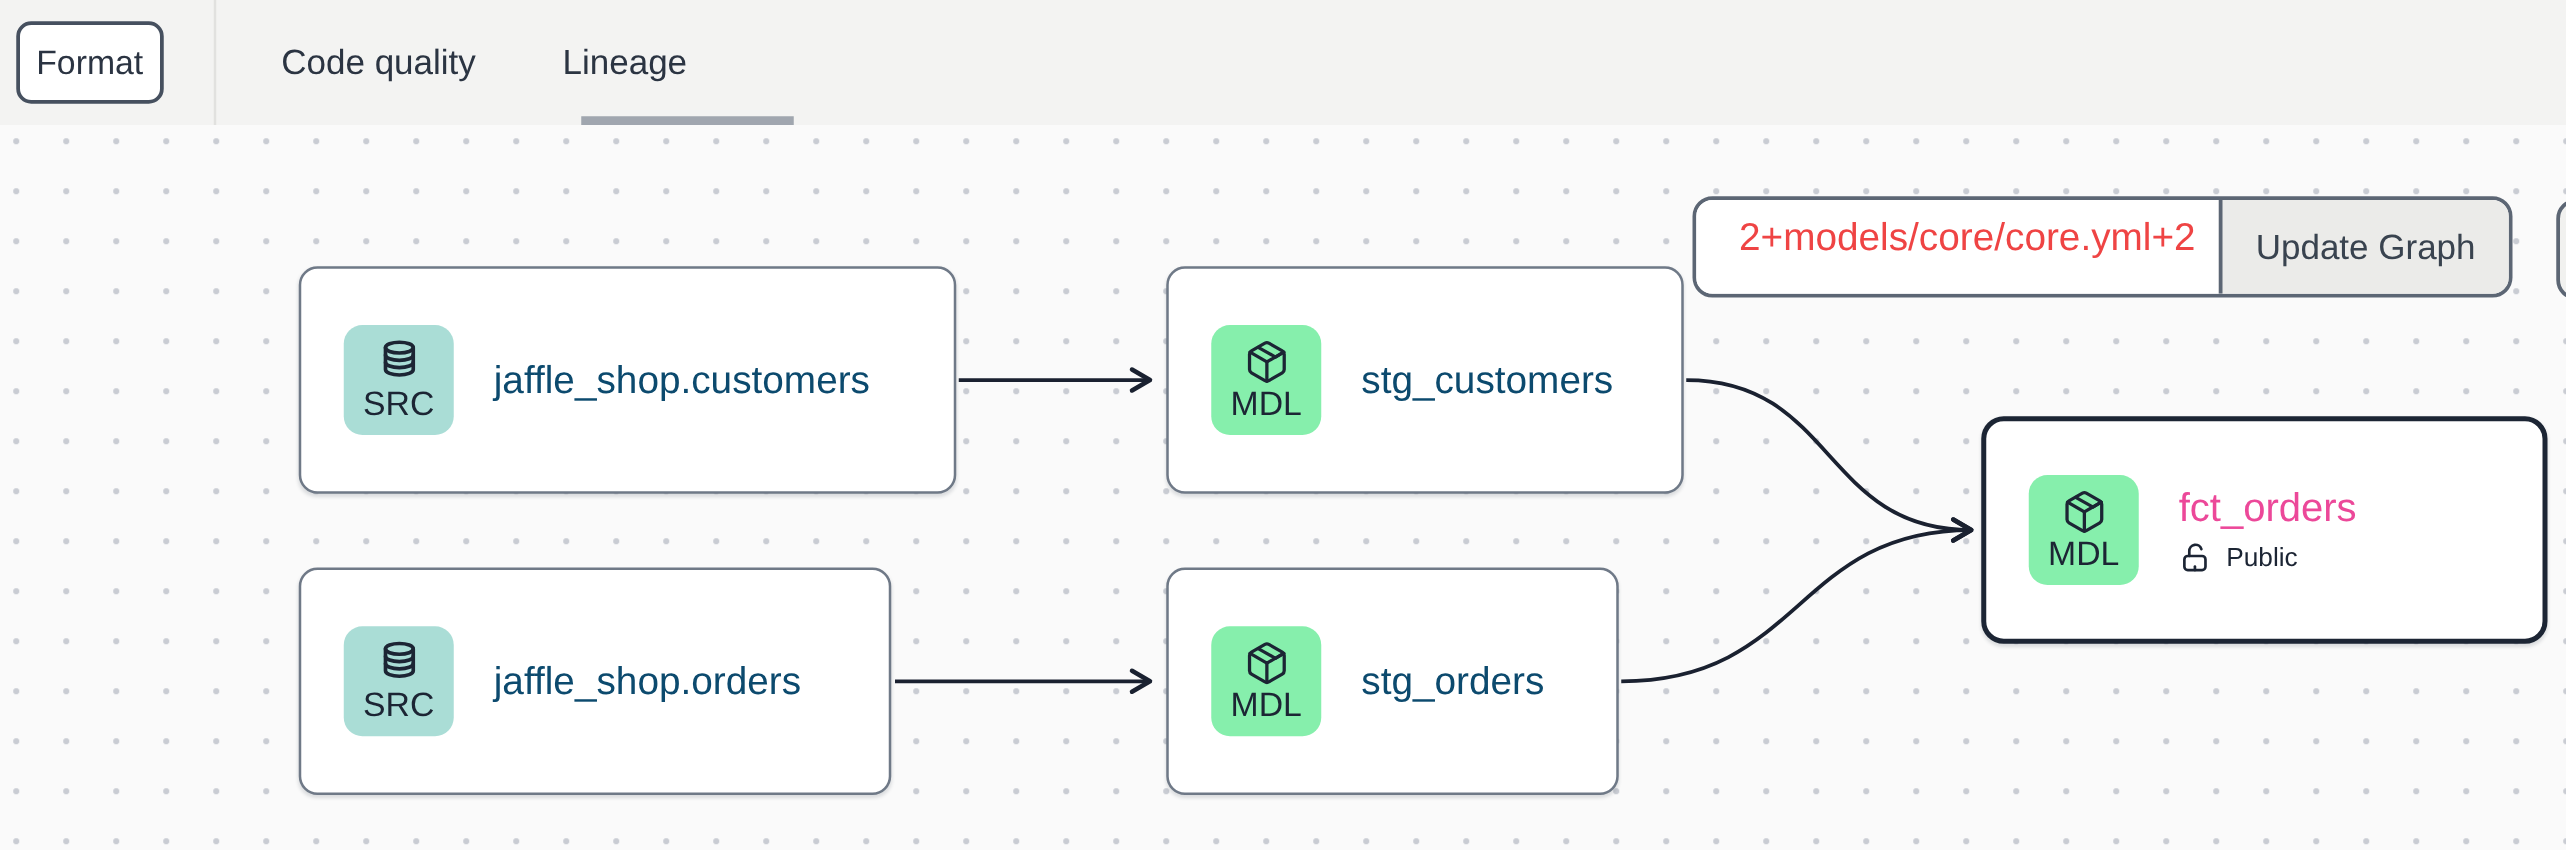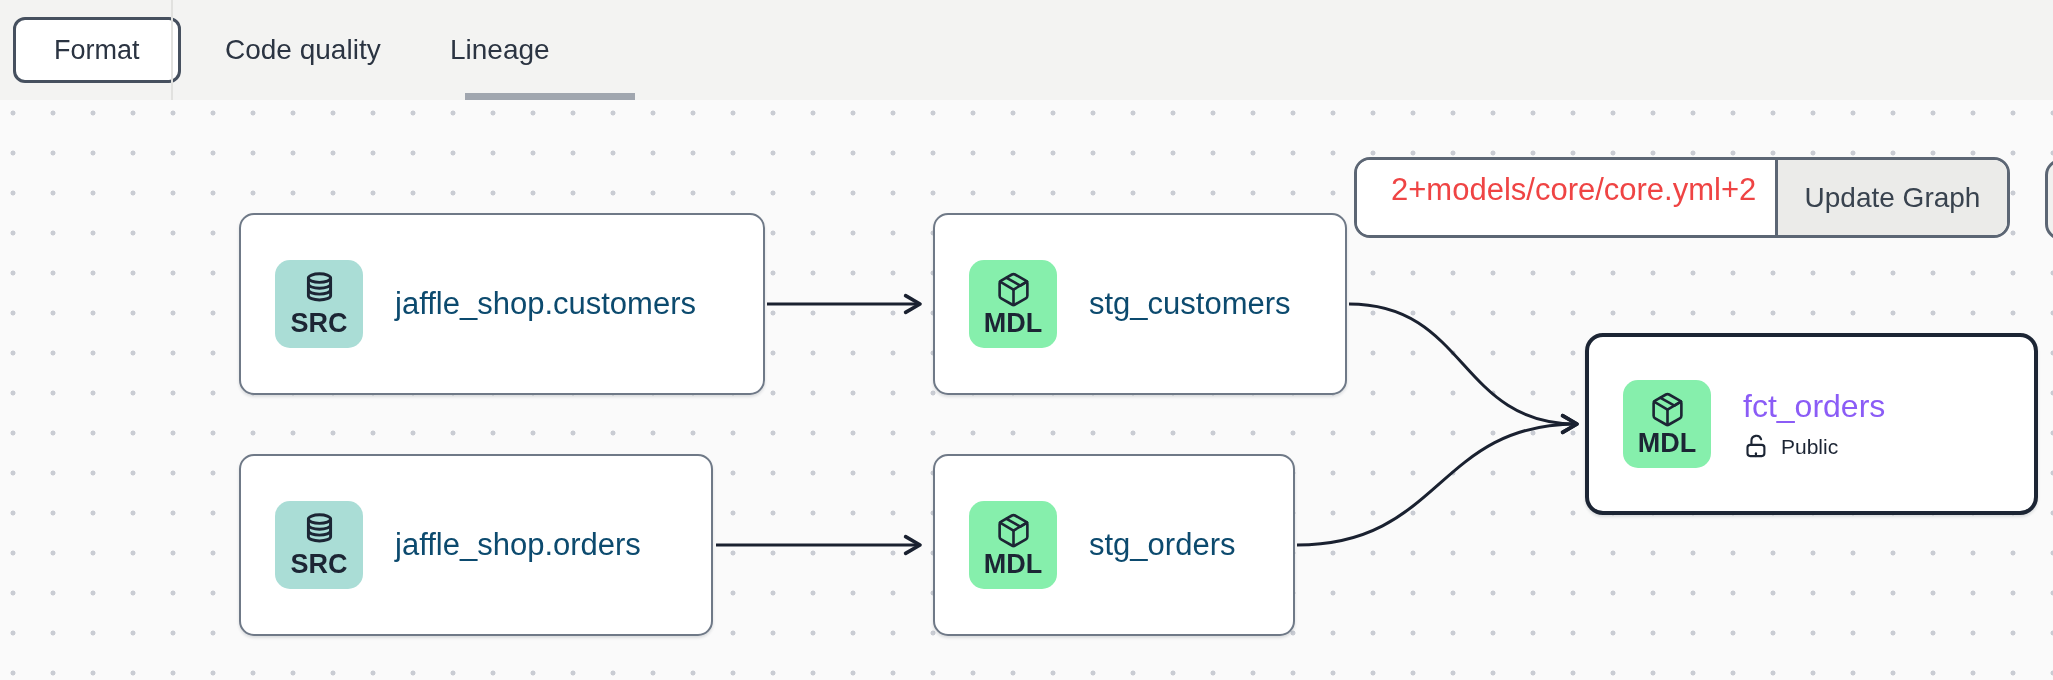--- a/index.html
+++ b/index.html
@@ -11,21 +11,21 @@
     position:relative;
   }
 
   
   .topbar {
     position:absolute; left:0; top:0; width:2053px; height:100px;
     background:#f3f3f2;
   }
   .format-btn {
     position:absolute; left:13px; top:17px; height:66px;
-    padding:0 38px;
+    padding:0 13px;
     background:#ffffff;
     border:3px solid #46505f;
     border-radius:12px;
     font-size:27px; font-weight:500; color:#2b3442;
     display:flex; align-items:center;
     cursor:pointer;
   }
   .topbar-divider {
     position:absolute; left:171px; top:0; width:2px; height:100px;
     background:#e1e1df;
@@ -70,25 +70,25 @@
     border:4.5px solid #1c2534;
     border-radius:18px;
   }
   .badge {
     width:88px; height:88px; border-radius:15px;
     display:flex; flex-direction:column; align-items:center; justify-content:center;
     flex:0 0 auto;
   }
   .badge.src { background:#aaddd6; }
   .badge.mdl { background:#86efac; }
-  .badge .badge-label { font-size:27px; font-weight:700; color:#1c2534; line-height:1; margin-top:2px; }
+  .badge .badge-label { font-size:27px; font-weight:400; color:#1c2534; line-height:1; margin-top:2px; }
   .badge svg { stroke:#1c2534; fill:none; stroke-linecap:round; stroke-linejoin:round; }
   .node-label { margin-left:32px; font-size:31px; font-weight:500; color:#0c4a6e; white-space:nowrap; }
   .node-text { margin-left:32px; display:flex; flex-direction:column; }
-  .node-title { font-size:32px; font-weight:500; color:#8b5cf6; white-space:nowrap; }
+  .node-title { font-size:32px; font-weight:500; color:#ec4899; white-space:nowrap; }
   .access-row { margin-top:8px; display:flex; align-items:center; gap:11px; font-size:21px; color:#1c2534; }
   .access-row svg { stroke:#1c2534; fill:none; stroke-linecap:round; stroke-linejoin:round; }
 
   
   .selector-group {
     position:absolute; left:1354px; top:57px; width:656px; height:81px;
     border:3px solid #5c6674; border-radius:16px;
     display:flex; overflow:hidden; background:#ffffff;
   }
   .selector-input {

